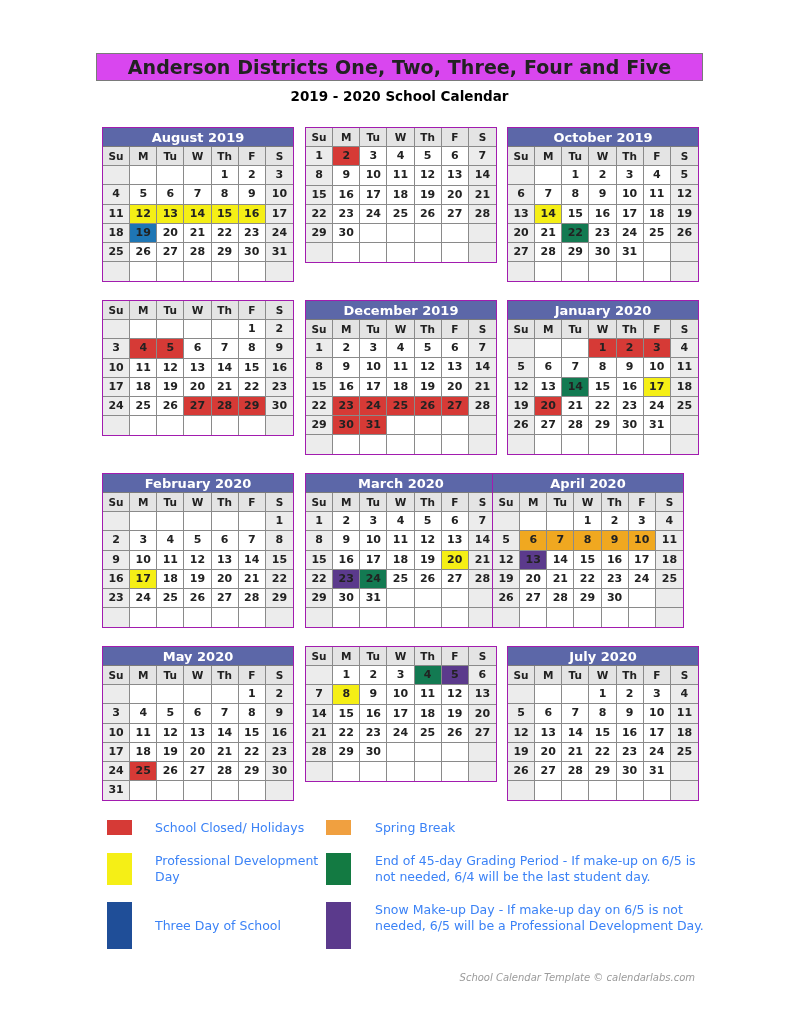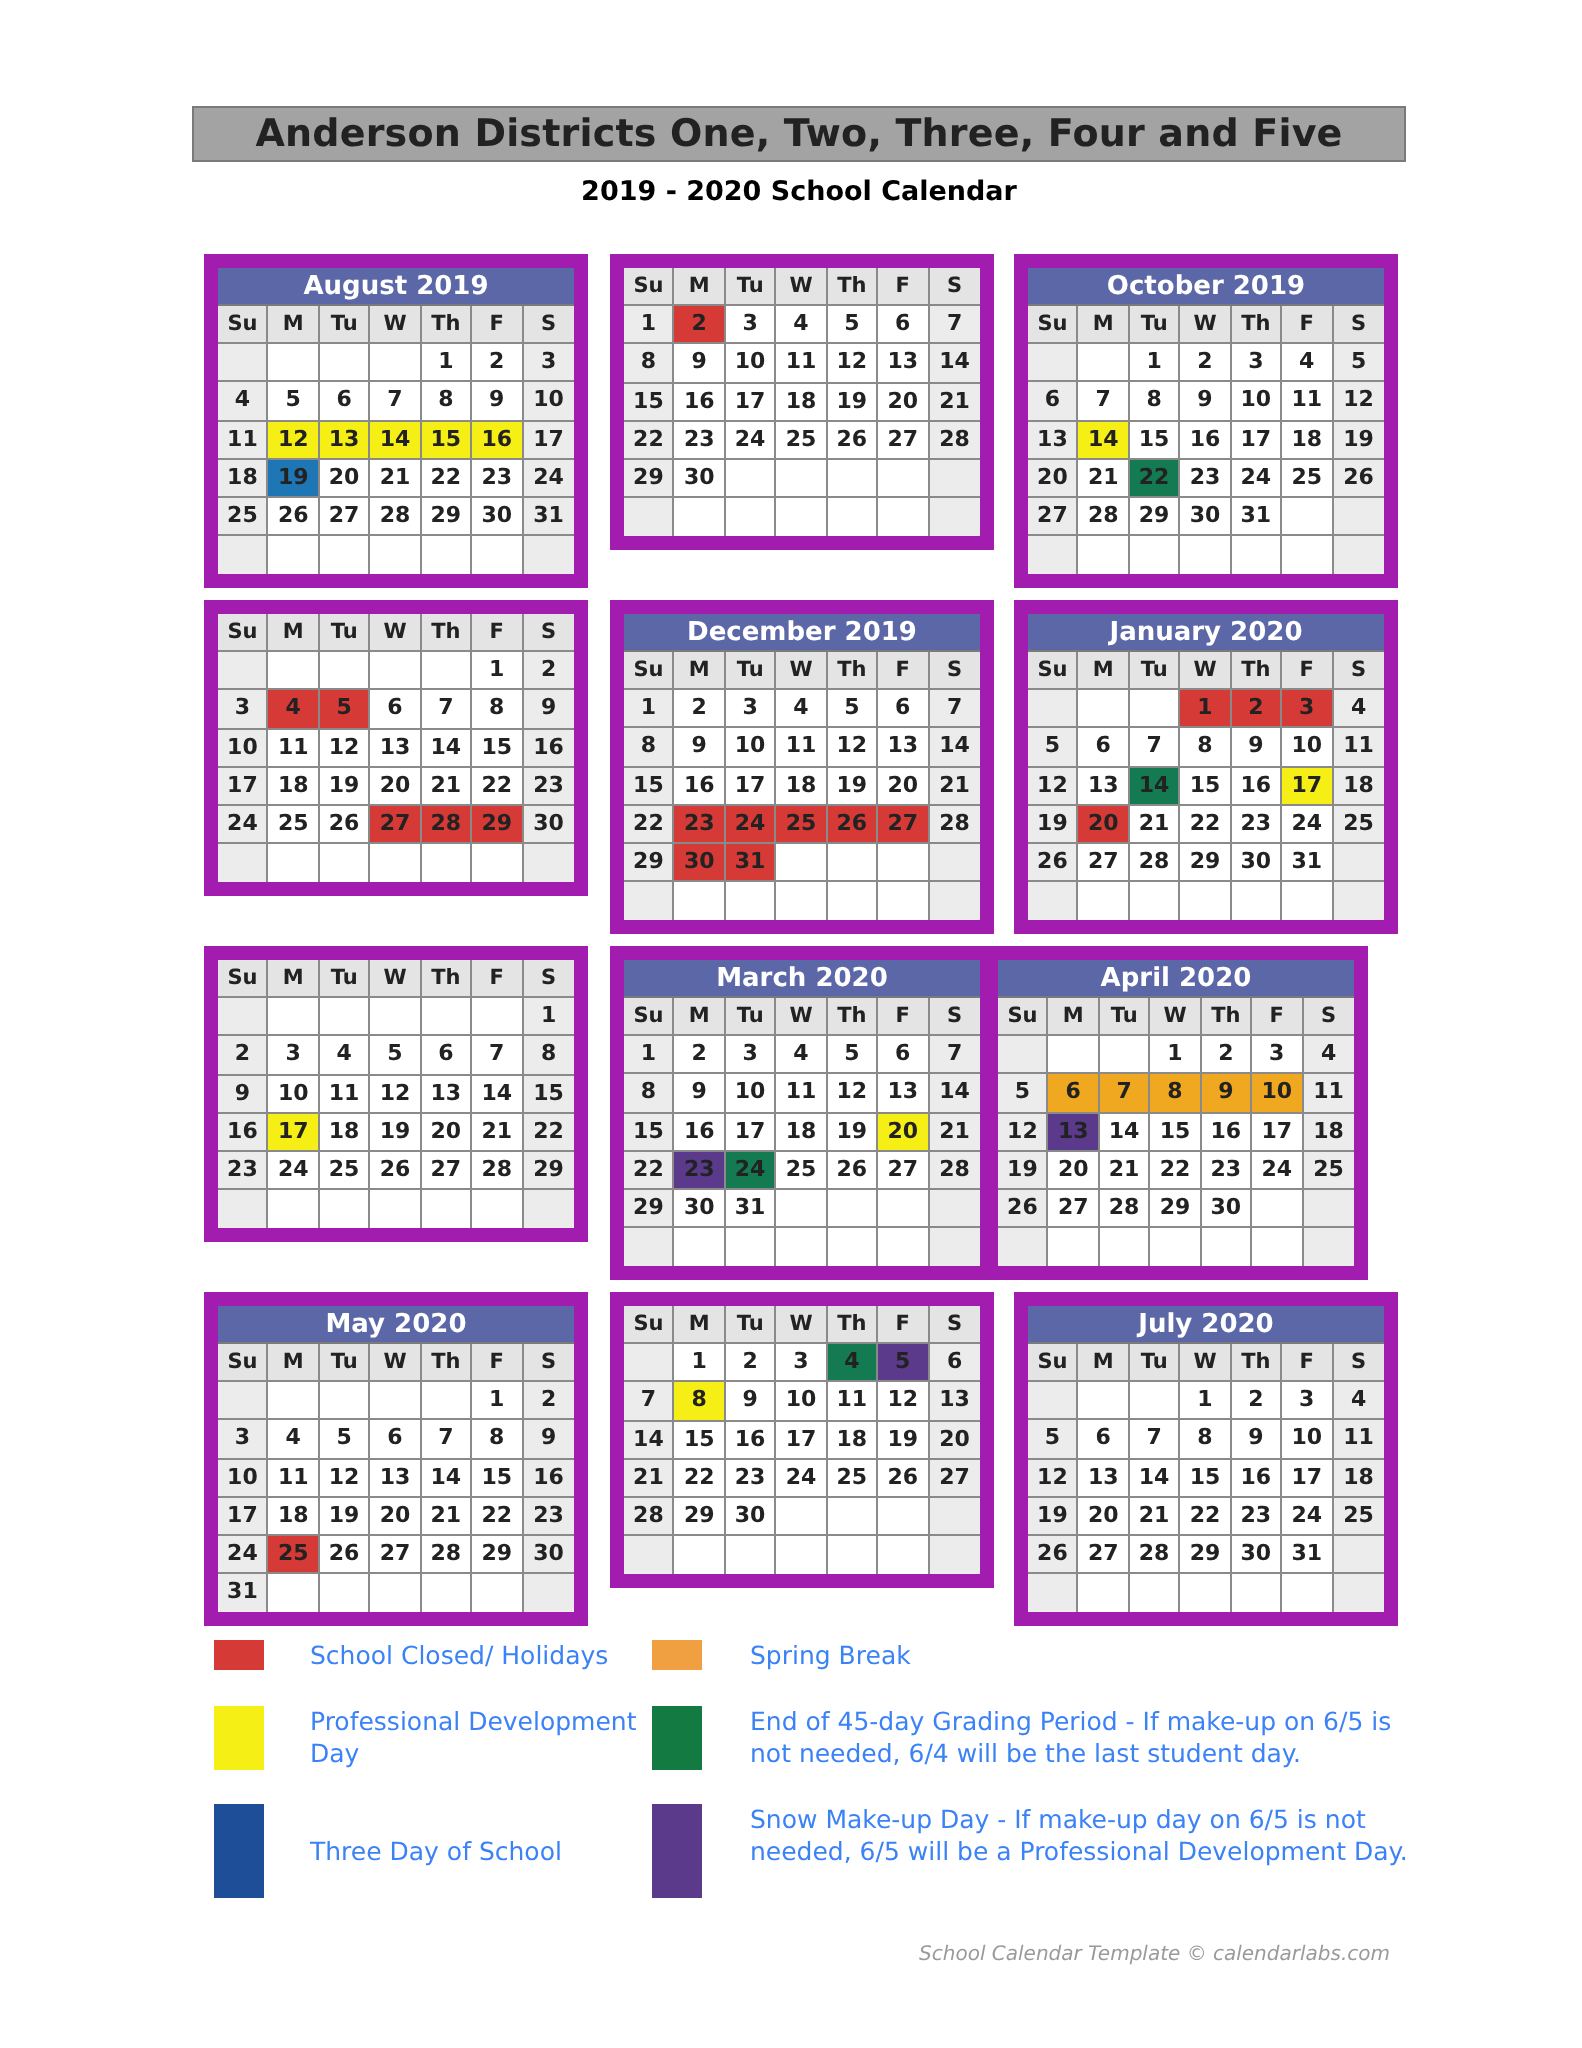--- a/index.html
+++ b/index.html
@@ -1,33 +1,33 @@
 <!DOCTYPE html>
 <html><head>
 <meta charset="utf-8">
 <style>
   * { box-sizing: border-box; margin: 0; padding: 0; }
   html, body { width: 791px; height: 1024px; background: #ffffff; overflow: hidden; }
   body { position: relative; font-family: "DejaVu Sans", "Liberation Sans", sans-serif; color: #1a1a1a; }
 
   .title-box {
     position: absolute; left: 96px; top: 53px; width: 607px; height: 28px;
-    border: 1px solid #7a7a7a; background: #a3a3a3;
+    border: 1px solid #7a7a7a; background: #d946ef;
     display: flex; align-items: center; justify-content: center;
     font-size: 19px; font-weight: bold; color: #222;
     letter-spacing: 0.1px;
   }
   .subtitle {
     position: absolute; left: 96px; top: 88px; width: 607px; text-align: center;
     font-size: 13.5px; font-weight: bold; color: #000000;
   }
 
   .month {
     position: absolute; width: 192px;
-    border: 7px solid #a21caf;
+    border: 1px solid #a21caf;
   }
   .month-header {
     height: 19px; background: #5c67a8; color: #ffffff;
     font-size: 13px; font-weight: bold; text-align: center; line-height: 19px;
     border-bottom: 1px solid #7a7a7a;
   }
   .grid {
     display: grid; grid-template-columns: repeat(7, 1fr);
   }
   .cell {
@@ -378,20 +378,21 @@
         <div class="cell wk last-row"></div>
         <div class="cell last-row"></div>
         <div class="cell last-row"></div>
         <div class="cell last-row"></div>
         <div class="cell last-row"></div>
         <div class="cell last-row"></div>
         <div class="cell wk last-row"></div>
       </div>
     </div>
     <div class="month" style="left: 102px; top: 473px;">
+      <div class="month-header">February 2020</div>
       <div class="grid">
         <div class="cell dow">Su</div>
         <div class="cell dow">M</div>
         <div class="cell dow">Tu</div>
         <div class="cell dow">W</div>
         <div class="cell dow">Th</div>
         <div class="cell dow">F</div>
         <div class="cell dow">S</div>
         <div class="cell wk"></div>
         <div class="cell"></div>

